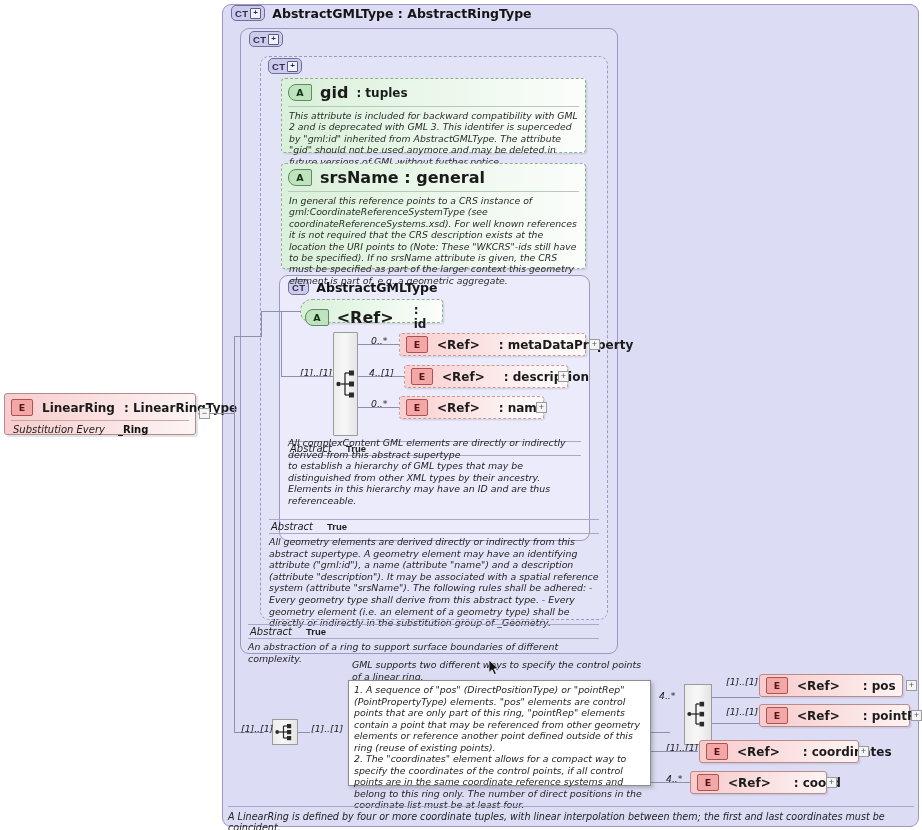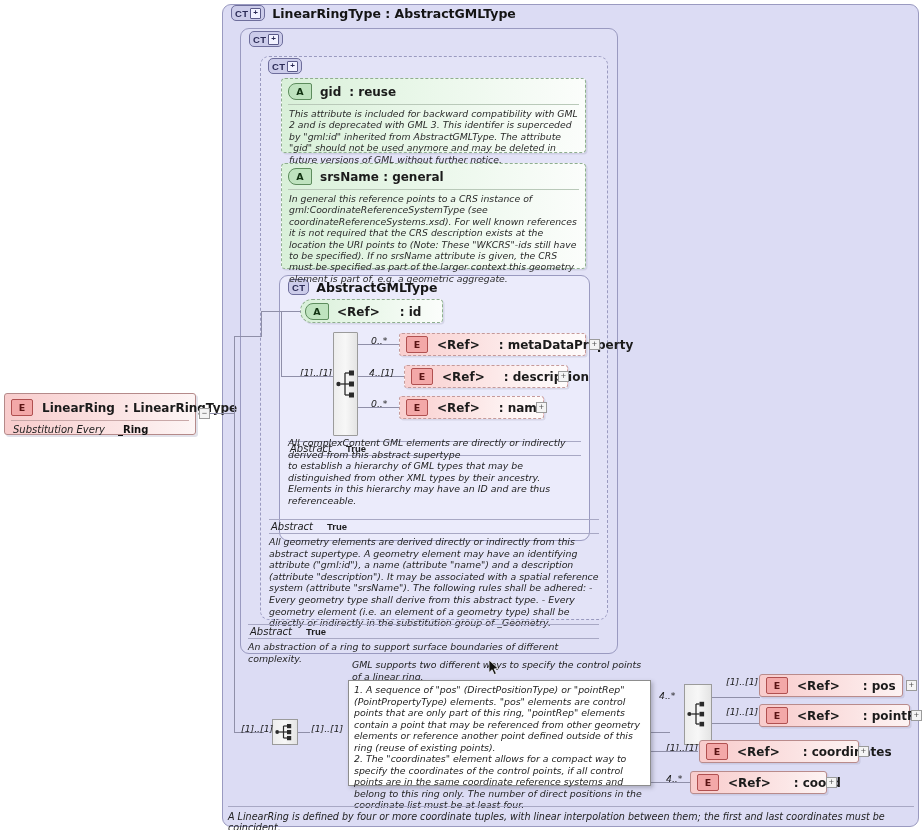--- a/index.html
+++ b/index.html
@@ -44,21 +44,21 @@
     box-shadow:1.5px 1.5px 0 rgba(140,140,170,.22);
   }
   .attrbox.ref{border-radius:13px 4px 4px 13px;}
   .attr-head{display:flex;align-items:center;gap:8px;padding:4px 7px 4px 6px;}
   .a-badge{
     display:inline-flex;align-items:center;justify-content:center;
     width:20px;height:15px;border:1px solid #5d8c5d;background:#bfe3bf;
     border-radius:2px;font-size:9.5px;font-weight:bold;color:#123312;
   }
   .a-badge.round{border-radius:8px 2px 2px 8px;width:22px;}
-  .attr-name{font-weight:bold;font-size:12px;}
+  .attr-name{font-weight:bold;font-size:16px;}
   .attr-type{font-weight:bold;font-size:12px;}
   .attr-doc{
     border-top:1px solid #b9c9b9;margin:0 6px;padding:3px 1px 5px 1px;
     font-style:italic;font-size:9.3px;line-height:11.4px;color:#2a2a2a;
   }
 
   
   .elembox{
     position:absolute;box-sizing:border-box;
     border:1px dashed #c59a9a;border-radius:3px;
@@ -153,21 +153,21 @@
 
 <div class="panel lvl3 abs" style="left:260px;top:56px;width:348px;height:564px;border-style:dashed;"></div>
 
 <div class="panel lvl5 abs" style="left:279px;top:275px;width:311px;height:266px;border-color:#9a9ac0;"></div>
 
 <div class="panel-title" style="left:231px;top:5px;">
   <span class="ct-badge">
     <span>CT</span>
       <span class="plus">+</span>
   </span>
-  <span>LinearRingType : AbstractGMLType</span>
+  <span>AbstractGMLType : AbstractRingType</span>
 </div>
 
 <div class="panel-title" style="left:249px;top:31px;">
   <span class="ct-badge">
     <span>CT</span>
       <span class="plus">+</span>
   </span>
 </div>
 
 <div class="panel-title" style="left:268px;top:58px;">
@@ -181,21 +181,21 @@
   <span class="ct-badge">
     <span>CT</span>
   </span>
   <span>AbstractGMLType</span>
 </div>
 
 <div class="attrbox" style="left:281px;top:78px;width:305px;height:75px;">
   <div class="attr-head">
     <span class="a-badge round">A</span>
     <span class="attr-name">gid</span>
-    <span class="attr-type">: reuse</span>
+    <span class="attr-type">: tuples</span>
   </div>
   <div class="attr-doc">This attribute is included for backward compatibility with GML 2 and is deprecated with GML 3. This identifer is superceded by "gml:id" inherited from AbstractGMLType. The attribute "gid" should not be used anymore and may be deleted in future versions of GML without further notice.</div>
 </div>
 
 <div class="attrbox" style="left:281px;top:163px;width:305px;height:106px;">
   <div class="attr-head">
     <span class="a-badge round">A</span>
     <span class="attr-name">srsName : general</span>
   </div>
   <div class="attr-doc">In general this reference points to a CRS instance of gml:CoordinateReferenceSystemType (see coordinateReferenceSystems.xsd). For well known references it is not required that the CRS description exists at the location the URI points to (Note: These "WKCRS"-ids still have to be specified).  If no srsName attribute is given, the CRS must be specified as part of the larger context this geometry element is part of, e.g. a geometric aggregate.</div>

